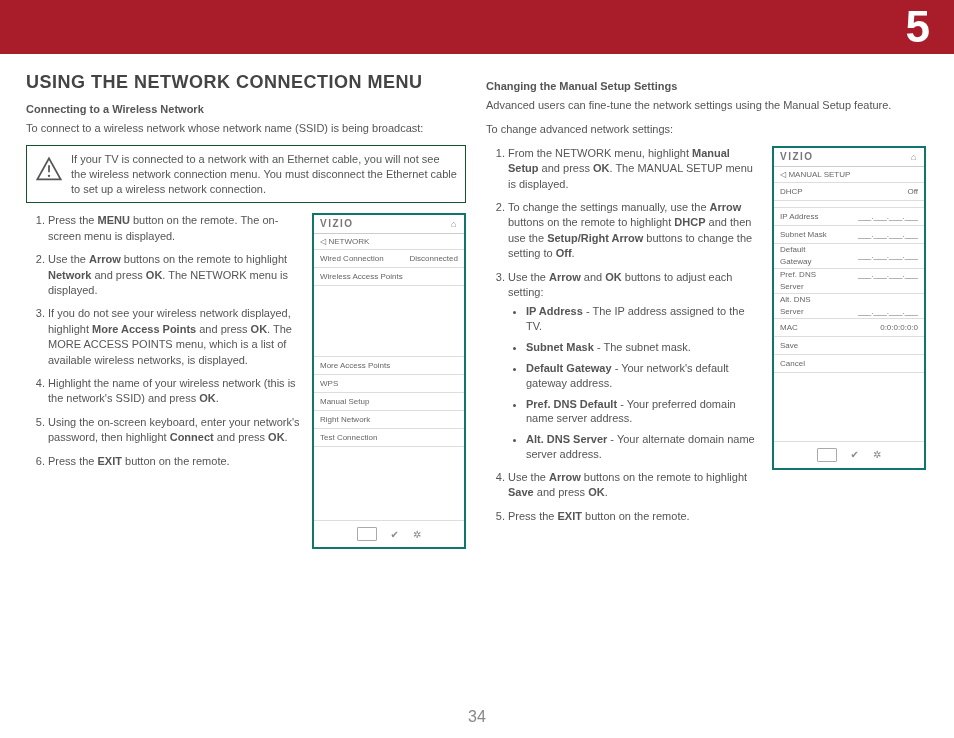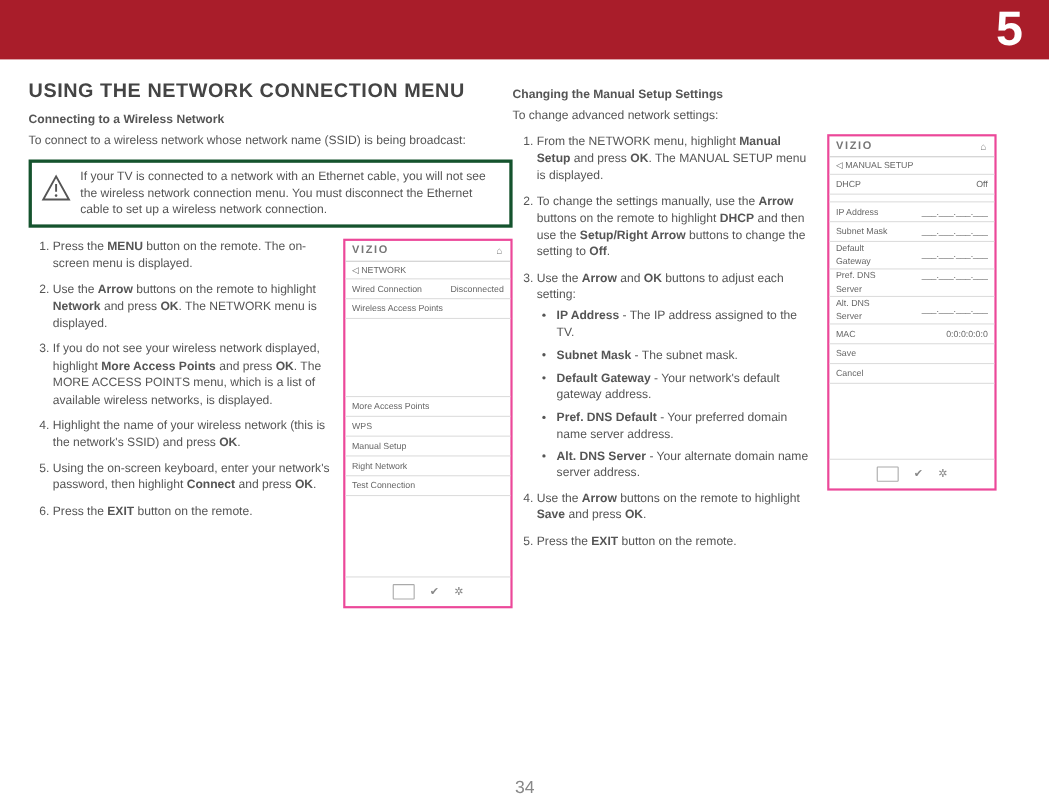--- a/index.html
+++ b/index.html
@@ -32,33 +32,33 @@
     position: absolute;
     top: 72px;
     left: 26px;
     right: 26px;
     bottom: 28px;
   }
   .col {
     float: left;
     width: 440px;
   }
-  .col.right { }
+  .col.right { margin-left: 20px; }
   h1.section-title {
     font-size: 18px;
     font-weight: 900;
     letter-spacing: 0.5px;
     color: #444;
     margin: 0 0 10px 0;
   }
   .intro, p { margin: 0 0 8px 0; line-height: 1.45; }
   .subhead { font-weight: bold; color:#555; margin: 8px 0 6px 0; display:block; }
   .justify { text-align: justify; }
   .note-box {
-    border: 3px solid #14532d;
+    border: 1px solid #14532d;
     padding: 6px 8px 6px 44px;
     position: relative;
     margin: 6px 0 10px 0;
     font-size: 11px;
     line-height: 1.35;
     color:#555;
   }
   .note-box .warn-icon {
     position: absolute;
     left: 8px; top: 10px;
@@ -67,21 +67,21 @@
   .warn-icon svg { width:28px; height:28px; }
   ol { margin: 0 0 8px 0; padding-left: 22px; }
   ol > li { margin-bottom: 8px; line-height: 1.4; }
   ul.bullets { margin: 4px 0 8px 0; padding-left: 18px; list-style: disc; }
   ul.bullets li { margin-bottom: 6px; line-height:1.35; }
   b { color:#555; }
   .float-shot {
     float: right;
     width: 150px;
     height: 332px;
-    border: 2px solid #ec4899;
+    border: 2px solid #0f766e;
     margin: 0 0 6px 10px;
     background: #fff;
     position: relative;
   }
   .shot-header {
     height: 18px;
     line-height: 18px;
     padding: 0 6px;
     font-family: sans-serif;
     font-size: 10px;
@@ -207,20 +207,21 @@
       <li><span>Use the </span><b>Arrow</b><span> buttons on the remote to highlight </span><b>Network</b><span> and press </span><b>OK</b><span>. The NETWORK menu is displayed.</span></li>
       <li><span>If you do not see your wireless network displayed, highlight </span><b>More Access Points</b><span> and press </span><b>OK</b><span>. The MORE ACCESS POINTS menu, which is a list of available wireless networks, is displayed.</span></li>
       <li><span>Highlight the name of your wireless network (this is the network's SSID) and press </span><b>OK</b><span>.</span></li>
       <li><span>Using the on-screen keyboard, enter your network's password, then highlight </span><b>Connect</b><span> and press </span><b>OK</b><span>.</span></li>
       <li><span>Press the </span><b>EXIT</b><span> button on the remote.</span></li>
     </ol>
   </div>
 
   <div class="col right">
     <span class="subhead">Changing the Manual Setup Settings</span>
+    <p class="justify">Advanced users can fine-tune the network settings using the Manual Setup feature.</p>
     <p>To change advanced network settings:</p>
 
     <div class="float-shot" style="height:320px">
       <div class="shot-header">
         <span>VIZIO</span>
         <span class="home">⌂</span>
       </div>
       <div class="shot-crumb">◁ <span>MANUAL SETUP</span></div>
       <div class="shot-row">
           <span>DHCP</span>
@@ -236,21 +237,21 @@
           <span>___.___.___.___</span>
         </div>
       <div class="shot-row" style="height:24px;line-height:12px;align-items:center">
           <span><span>Default</span><br><span>Gateway</span></span>
           <span>___.___.___.___</span>
         </div>
       <div class="shot-row" style="height:24px;line-height:12px;align-items:flex-start">
           <span><span>Pref. DNS</span><br><span>Server</span></span>
           <span>___.___.___.___</span>
         </div>
-      <div class="shot-row" style="height:24px;line-height:12px;align-items:center">
+      <div class="shot-row" style="height:24px;line-height:12px;align-items:flex-end">
           <span><span>Alt. DNS</span><br><span>Server</span></span>
           <span>___.___.___.___</span>
         </div>
       <div class="shot-row">
           <span>MAC</span>
           <span>0:0:0:0:0:0</span>
         </div>
       <div class="shot-row">
           <span>Save</span>
         </div>

